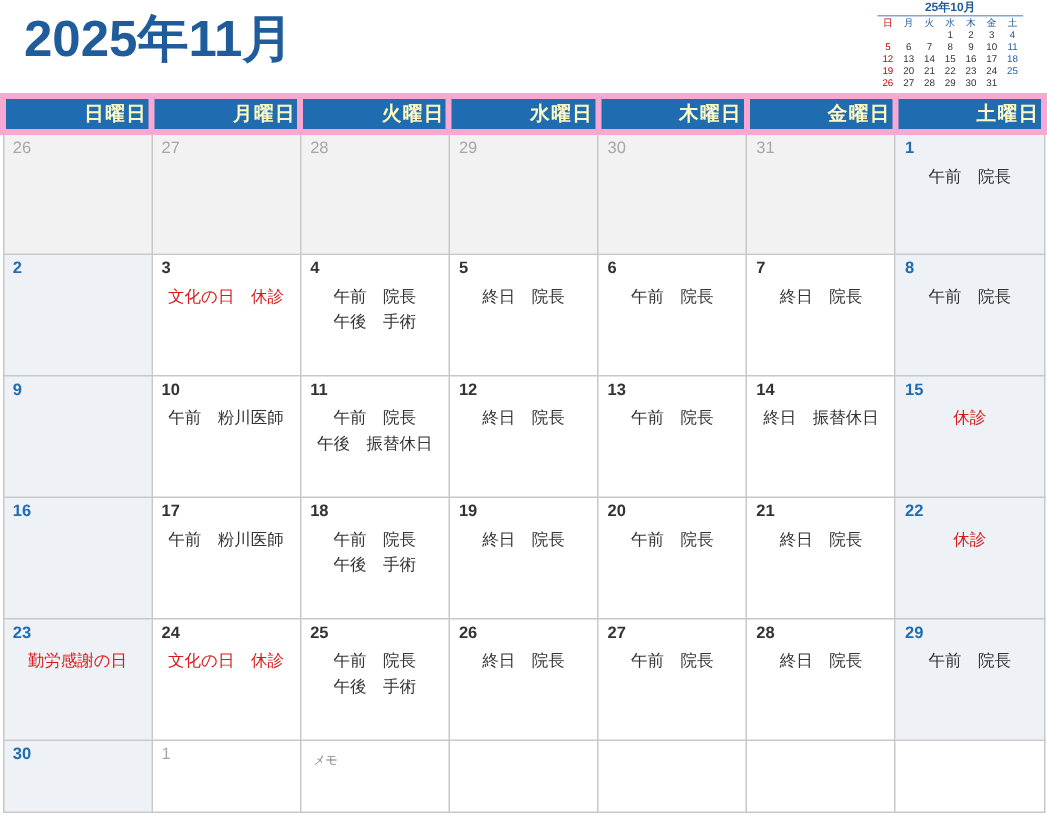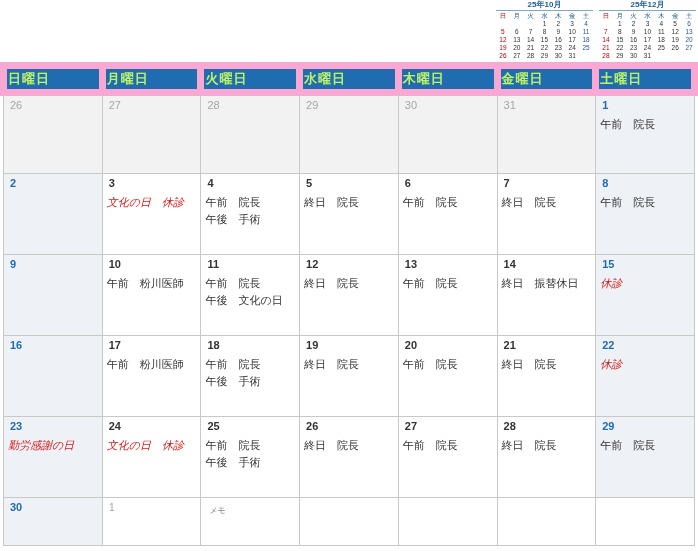--- a/index.html
+++ b/index.html
@@ -23,23 +23,24 @@
     font-size: 34px;
     font-weight: bold;
     color: #1f5c99;
     letter-spacing: 0px;
     line-height: 44px;
   }
 
   
   .mini-wrap {
     position: absolute;
-    top: 0px; right: 2px;
+    top: 0px; right: 16px;
     display: flex;
     gap: 6px;
+    flex-direction: column;
   }
   .mini {
     width: 97px;
     font-size: 6.5px;
     color: #333;
   }
   .mini-title {
     text-align: center;
     font-weight: bold;
     font-size: 8px;
@@ -68,26 +69,26 @@
   
   .cal {
     position: absolute;
     left: 0; top: 62px;
     width: 698px;
     border-collapse: collapse;
     table-layout: fixed;
   }
   .cal th {
     background: #1f6cb0;
-    color: #bef264;
+    color: #fef9c3;
     font-size: 13px;
     font-weight: bold;
     height: 22px;
-    border: 7px solid #f9a8d4;
-    text-align: left;
+    border: 4px solid #f9a8d4;
+    text-align: right;
     letter-spacing: 1px;
   }
   .cal td {
     border: 1px solid #c8c8c8;
     vertical-align: top;
     height: 81px;
     padding: 0;
     background: #ffffff;
   }
   .cal td.weekend { background: #eef1f6; }
@@ -99,43 +100,44 @@
     color: #333333;
     padding: 3px 0 0 6px;
     line-height: 12px;
   }
   .daynum.sun { color: #1f6cb0; }
   .daynum.sat { color: #1f6cb0; }
   .daynum.mut { color: #a6a6a6; font-weight: normal; }
 
   .events {
     padding: 5px 4px 0 4px;
-    text-align: left;
+    text-align: center;
   }
   .ev {
     font-size: 11px;
     color: #333333;
     line-height: 17px;
     white-space: nowrap;
   }
-  .ev.holiday { color: #d61a1a; font-style: italic; }
+  .ev.holiday { color: #d61a1a; }
 
   .memo {
     font-size: 8px;
     color: #808080;
     padding: 4px 0 0 8px;
   }
 
   .lastrow td { height: 48px; }
 </style>
 </head>
 <body>
 
 <div id="page">
 
+  <div class="title">2025年11月</div>
 
   <div class="mini-wrap">
       <div class="mini">
         <div class="mini-title">25年10月</div>
         <table>
           <thead>
             <tr>
               <th class="sun">日</th>
               <th>月</th>
               <th>火</th>
@@ -347,21 +349,21 @@
           <td>
             <div class="daynum">10</div>
             <div class="events">
               <div class="ev">午前　粉川医師</div>
             </div>
           </td>
           <td>
             <div class="daynum">11</div>
             <div class="events">
               <div class="ev">午前　院長</div>
-              <div class="ev">午後　文化の日</div>
+              <div class="ev">午後　振替休日</div>
             </div>
           </td>
           <td>
             <div class="daynum">12</div>
             <div class="events">
               <div class="ev">終日　院長</div>
             </div>
           </td>
           <td>
             <div class="daynum">13</div>

